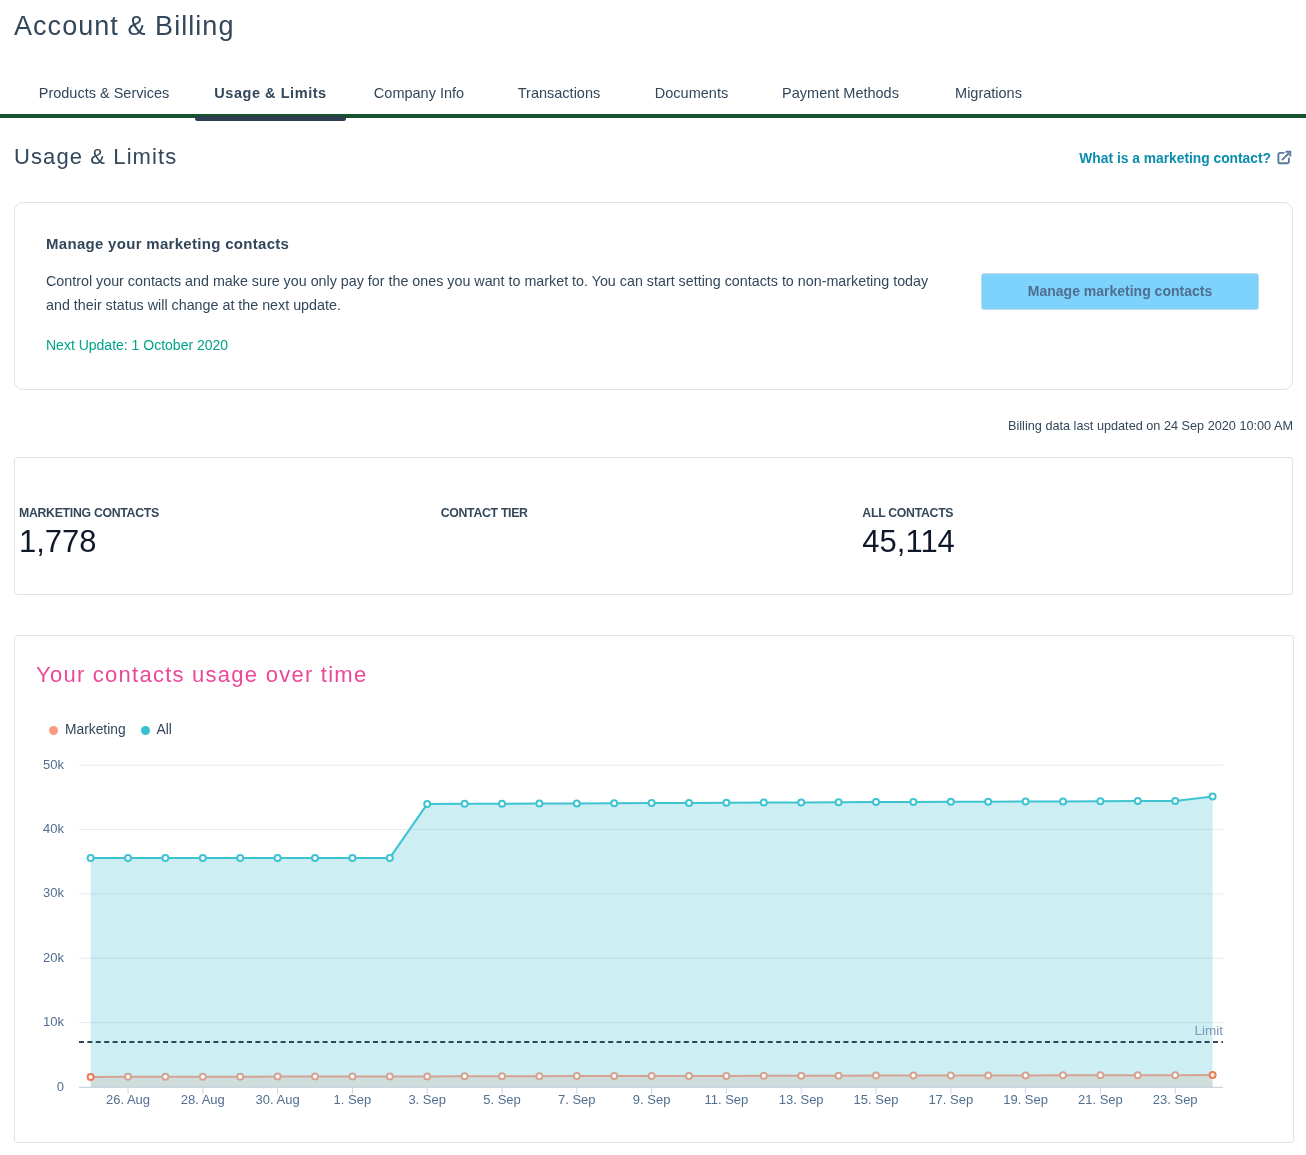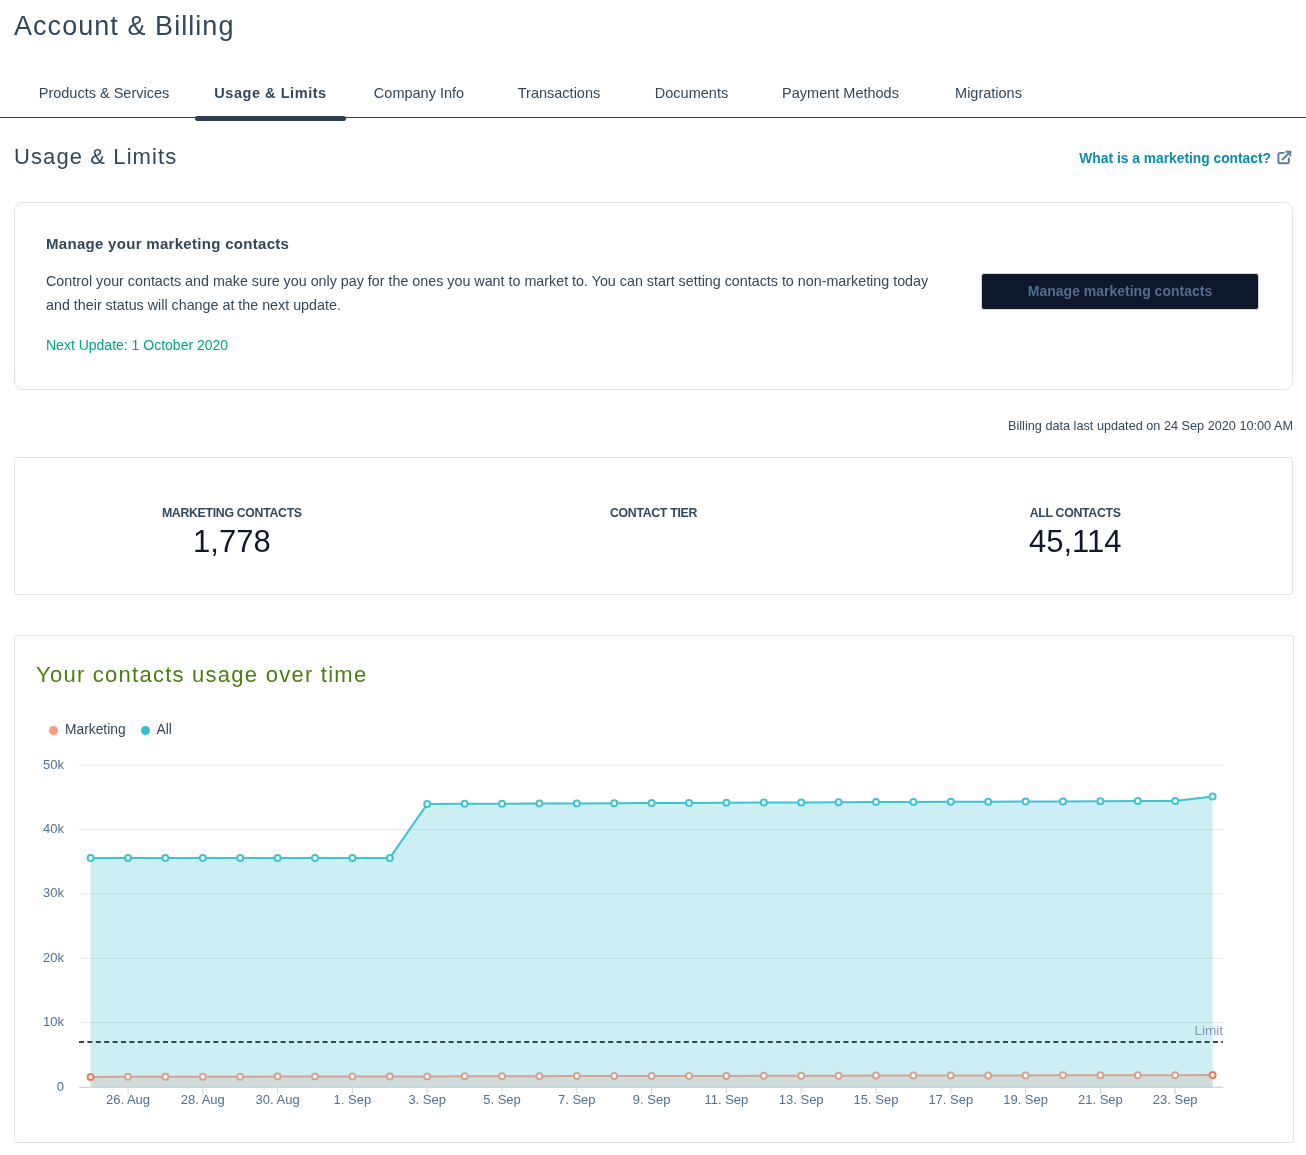--- a/index.html
+++ b/index.html
@@ -1,44 +1,44 @@
 <!DOCTYPE html>
 <html><head>
 <meta charset="utf-8">
 <style>
 * { margin:0; padding:0; box-sizing:border-box; }
 html,body { width:1306px; background:#fff; font-family:"Liberation Sans", sans-serif; color:#33475b; }
 .page { position:relative; width:1306px; height:1155px; overflow:hidden; }
 
 h1.main { position:absolute; left:14px; top:11px; font-size:27px; font-weight:400; letter-spacing:1.05px; color:#33475b; }
 
-.tabs { position:absolute; left:0; top:80px; width:1306px; height:38px; border-bottom:1px solid #14532d; }
+.tabs { position:absolute; left:0; top:80px; width:1306px; height:38px; border-bottom:4px solid #14532d; }
 .tab { position:absolute; top:0; height:38px; line-height:26px; font-size:14.5px; color:#33475b; white-space:nowrap; text-align:center; }
 .tab.active { font-weight:bold; letter-spacing:0.55px; }
 .tab.active::after { content:""; position:absolute; left:0; right:0; bottom:-3px; height:5px; border-radius:3px; background:#2d3e50; }
 
 .sechead { position:absolute; left:14px; top:144px; font-size:22px; font-weight:400; letter-spacing:1.1px; color:#33475b; }
 .toplink { position:absolute; right:14px; top:150px; font-size:13.8px; font-weight:bold; color:#0b8cad; }
 
 
 .card1 { position:absolute; left:14px; top:202px; width:1279px; height:188px; border:1px solid #dfe3eb; border-radius:9px; background:#fff; }
 .card1 h3 { position:absolute; left:31px; top:32px; font-size:15px; font-weight:bold; letter-spacing:0.3px; color:#33475b; }
 .card1 p { position:absolute; left:31px; top:66px; width:960px; font-size:14.3px; line-height:24px; color:#33475b; }
 .card1 .green { position:absolute; left:31px; top:134px; font-size:14px; color:#00a38b; }
-.btn { position:absolute; right:33px; top:70px; width:278px; height:37px; background:#0f172a; border:1px solid #cbd6e2; border-radius:3px; font-size:14px; font-weight:bold; color:#506e91; text-align:center; line-height:35px; }
+.btn { position:absolute; right:33px; top:70px; width:278px; height:37px; background:#7dd3fc; border:1px solid #cbd6e2; border-radius:3px; font-size:14px; font-weight:bold; color:#506e91; text-align:center; line-height:35px; }
 
 .billing-note { position:absolute; right:13px; top:419px; font-size:12.7px; color:#33475b;margin-left:41px; }
 
 .card2 { position:absolute; left:14px; top:457px; width:1279px; height:138px; border:1px solid #dfe3eb; border-radius:3px; display:flex; }
-.stat { flex:1; text-align:center; padding-top:48px; }
+.stat { flex:1; text-align:left; padding-top:48px; }
 .stat .lbl { font-size:12.3px; font-weight:bold; letter-spacing:-0.3px; color:#33475b; }
 .stat .num { font-size:31px; font-weight:400; color:#0f172a; margin-top:4px; }
 
 .card3 { position:absolute; left:14px; top:635px; width:1280px; height:508px; border:1px solid #dfe3eb; border-radius:3px; }
-.card3 h2 { position:absolute; left:21px; top:26px; font-size:22px; font-weight:400; letter-spacing:1.25px; color:#4d7c0f; }
+.card3 h2 { position:absolute; left:21px; top:26px; font-size:22px; font-weight:400; letter-spacing:1.25px; color:#ec4899; }
 .legend { position:absolute; left:34px; top:86px; font-size:13.8px; color:#33475b; }
 .legend .dot { display:inline-block; width:9px; height:9px; border-radius:50%; vertical-align:-1px; margin-right:7px; }
 .legend .gap { display:inline-block; width:15px; }
 </style>
 </head>
 <body>
 <div class="page">
   <h1 class="main">Account &amp; Billing</h1>
 
   <div class="tabs">

